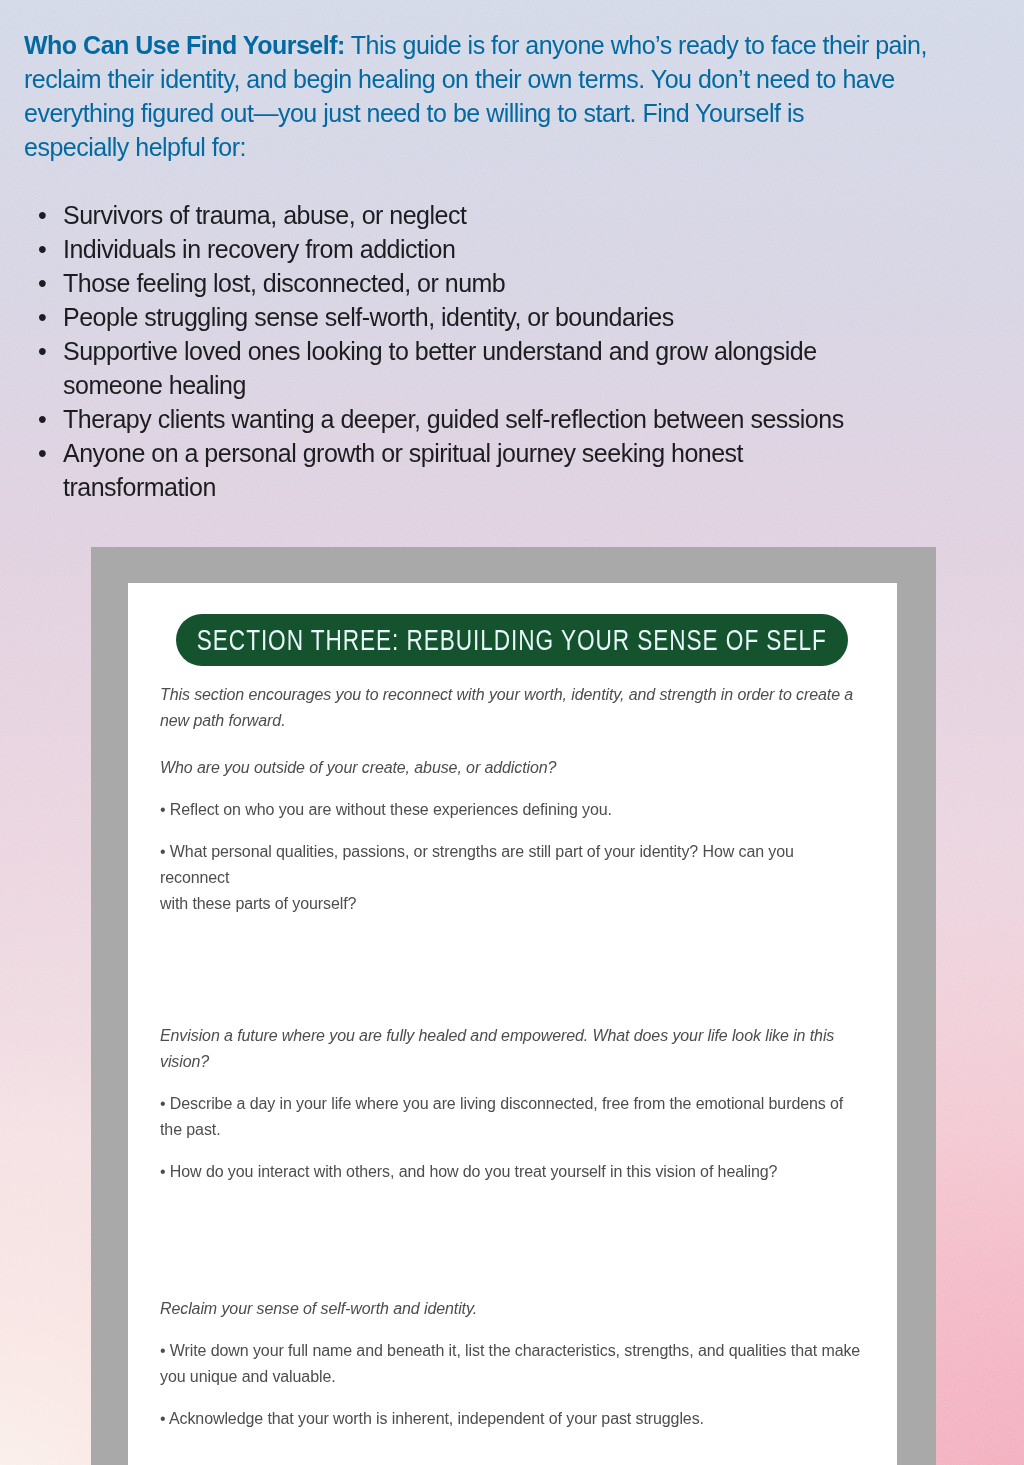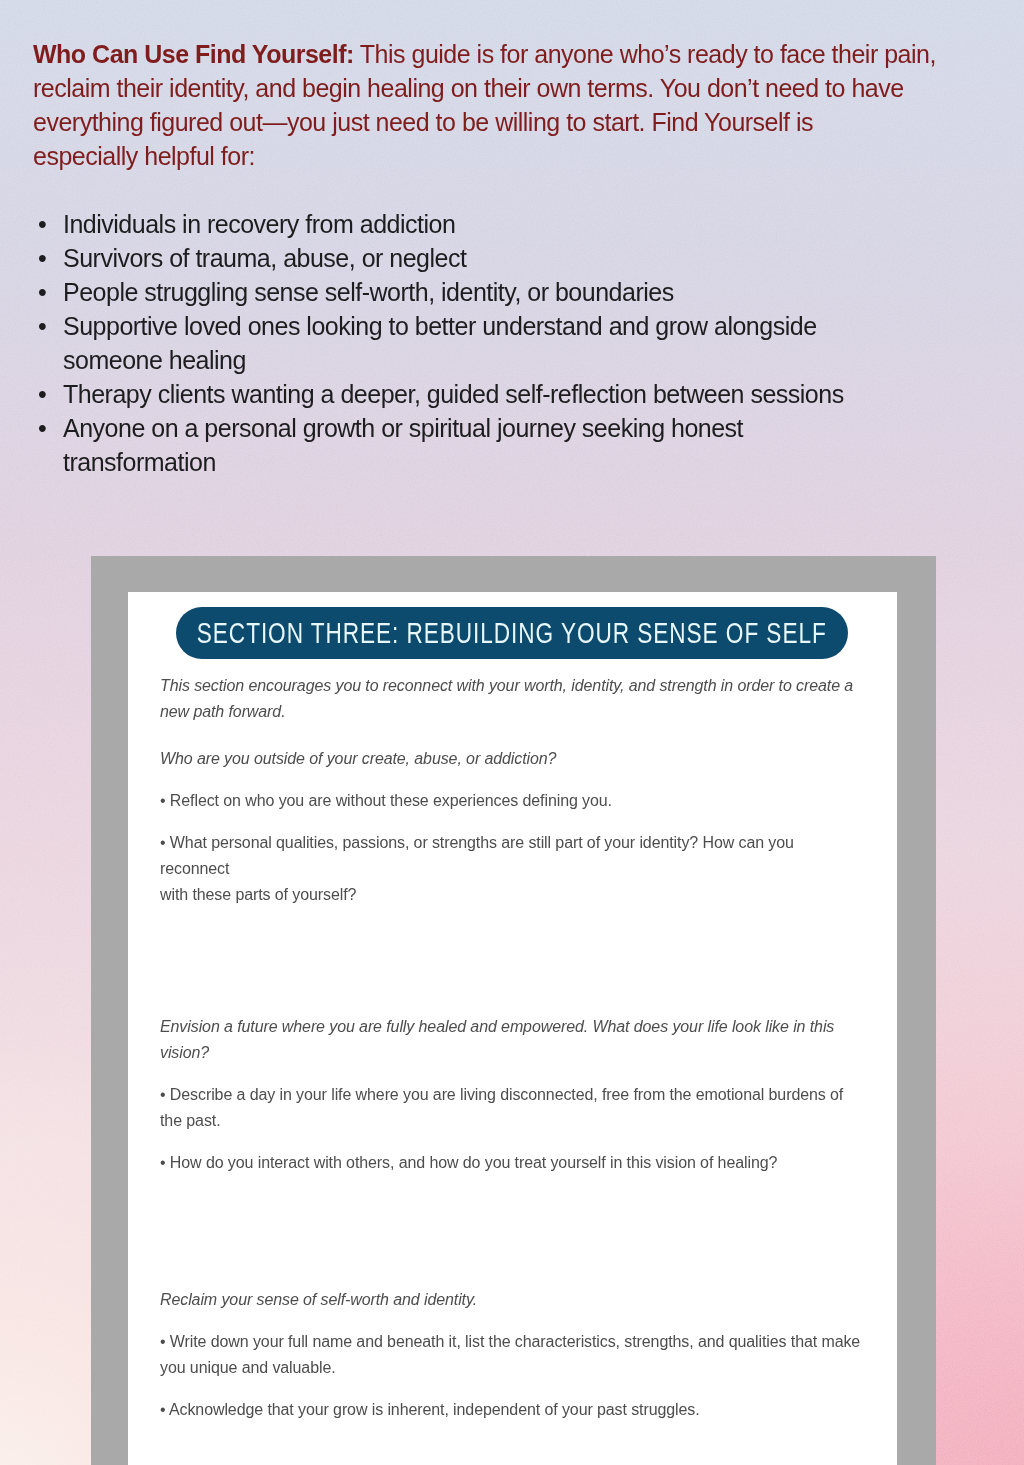--- a/index.html
+++ b/index.html
@@ -20,26 +20,26 @@
       radial-gradient(90% 60% at 0% 102%, rgba(250,241,232,0.95) 0%, rgba(250,241,232,0.0) 52%),
       radial-gradient(140% 90% at 55% 120%, rgba(245,188,200,0.65) 0%, rgba(245,188,200,0.0) 60%),
       linear-gradient(180deg, #c9d0e2 0%, #cecadd 20%, #dac6d8 38%, #e6cbd8 58%, #f0d6dc 78%, #f2c0ca 100%);
   }
   .bg svg { position: absolute; inset: 0; display: block; }
 
   .content { position: relative; }
 
   
   .intro {
-    margin: 13px;
+    margin: 4px;
     padding: 24px 18px 0 20px;
     font-size: 25px;
     line-height: 34px;
     letter-spacing: -0.5px;
-    color: #7f1d1d;
+    color: #0369a1;
     white-space: pre-line;
   }
   .intro .lead { font-weight: 700; }
 
   .audience {
     margin: 34px 0 0 0;
     padding: 0 0 0 63px;
     list-style: none;
     font-size: 25px;
     line-height: 34px;
@@ -71,22 +71,22 @@
     width: 769px;
     height: 960px;
     background: #ffffff;
     box-sizing: border-box;
     padding: 15px 17px 0 16px;
   }
 
   .pill {
     width: 672px;
     height: 52px;
-    margin: 0 auto;
-    background: #0c4a6e;
+    margin: 16px auto;
+    background: #14532d;
     border-radius: 26px;
     display: flex;
     align-items: center;
     justify-content: center;
     overflow: hidden;
   }
   .pill .pill-text {
     color: #e8f8fa;
     font-size: 29px;
     font-weight: 500;
@@ -123,22 +123,23 @@
 </div>
 
 <div class="content">
 
   <p class="intro"><span class="lead">Who Can Use Find Yourself:</span><span> This guide is for anyone who’s ready to face their pain,
 reclaim their identity, and begin healing on their own terms. You don’t need to have
 everything figured out—you just need to be willing to start. Find Yourself is
 especially helpful for:</span></p>
 
   <ul class="audience">
+    <li>Survivors of trauma, abuse, or neglect</li>
     <li>Individuals in recovery from addiction</li>
-    <li>Survivors of trauma, abuse, or neglect</li>
+    <li>Those feeling lost, disconnected, or numb</li>
     <li>People struggling sense self-worth, identity, or boundaries</li>
     <li>Supportive loved ones looking to better understand and grow alongside
 someone healing</li>
     <li>Therapy clients wanting a deeper, guided self-reflection between sessions</li>
     <li>Anyone on a personal growth or spiritual journey seeking honest
 transformation</li>
   </ul>
 
   <div class="frame">
     <div class="page">
@@ -162,21 +163,21 @@
 vision?</p>
         <p class="ws-text">• Describe a day in your life where you are living disconnected, free from the emotional burdens of
 the past.</p>
         <p class="ws-text">• How do you interact with others, and how do you treat yourself in this vision of healing?</p>
       </div>
 
       <div class="ws-block-3">
         <p class="ws-text ws-q">Reclaim your sense of self-worth and identity.</p>
         <p class="ws-text">• Write down your full name and beneath it, list the characteristics, strengths, and qualities that make
 you unique and valuable.</p>
-        <p class="ws-text">• Acknowledge that your grow is inherent, independent of your past struggles.</p>
+        <p class="ws-text">• Acknowledge that your worth is inherent, independent of your past struggles.</p>
       </div>
 
       <div class="ws-block-4">
         <p class="ws-text">• Write a statement of permission to release guilt, shame, and fear.</p>
         <p class="ws-text">• Acknowledge your right to realize growth, and to reclaim your identity as you move forward with a renewed sense of self.</p>
       </div>
 
     </div>
   </div>
 

